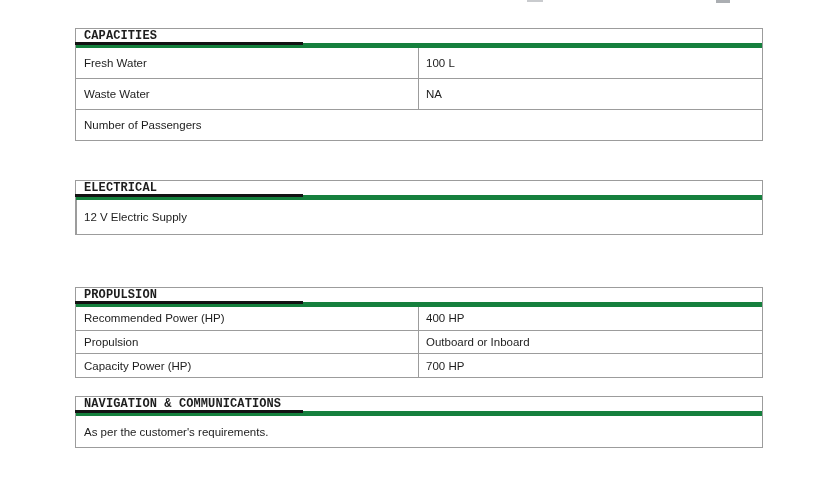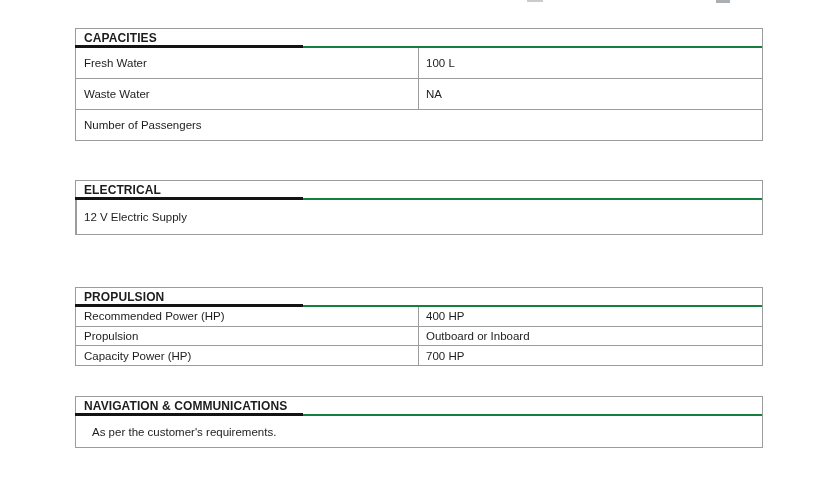--- a/index.html
+++ b/index.html
@@ -20,30 +20,31 @@
     position: absolute;
     left: 75px;
     width: 688px;
     border: 1px solid #9c9c9c;
     background: #ffffff;
     display: flex;
     flex-direction: column;
   }
   .table-0 { top: 28px;  height: 113px; }
   .table-1 { top: 180px; height: 55px;  }
-  .table-2 { top: 287px; height: 79px;  }
+  .table-2 { top: 287px; height: 91px;  }
   .table-3 { top: 396px; height: 52px;  }
 
   .spec-header {
     position: relative;
     flex: 0 0 19px;
     display: flex;
     align-items: center;
     padding-left: 8px;
-    border-bottom: 2px solid #15803d;
+    border-bottom: 5px solid #15803d;
+    font-family: Liberation Mono, monospace;
   }
   .spec-header-label {
     font-weight: bold;
     font-size: 12px;
     letter-spacing: 0.1px;
     white-space: nowrap;
   }
   
   .spec-header .header-underline {
     position: absolute;
@@ -60,21 +61,21 @@
 
   .cell {
     display: flex;
     align-items: center;
     font-size: 11.5px;
     white-space: nowrap;
     overflow: hidden;
   }
   .label-cell { flex: 0 0 342px; width: 342px; padding-left: 8px; }
   .value-cell { flex: 1 1 auto; border-left: 1px solid #9c9c9c; padding-left: 7px; }
-  .full-row .label-cell { flex: 1 1 auto; width: auto; margin-left: 8px; }
+  .full-row .label-cell { flex: 1 1 auto; width: auto; }
 
   
   .artifact { position: absolute; top: 0; }
   .artifact-1 { left: 527px; width: 16px; height: 2px; background: #c9cbce; }
   .artifact-2 { left: 716px; width: 14px; height: 3px; background: #abaeb2; }
 </style>
 </head>
 <body>
 
 <div class="page">

